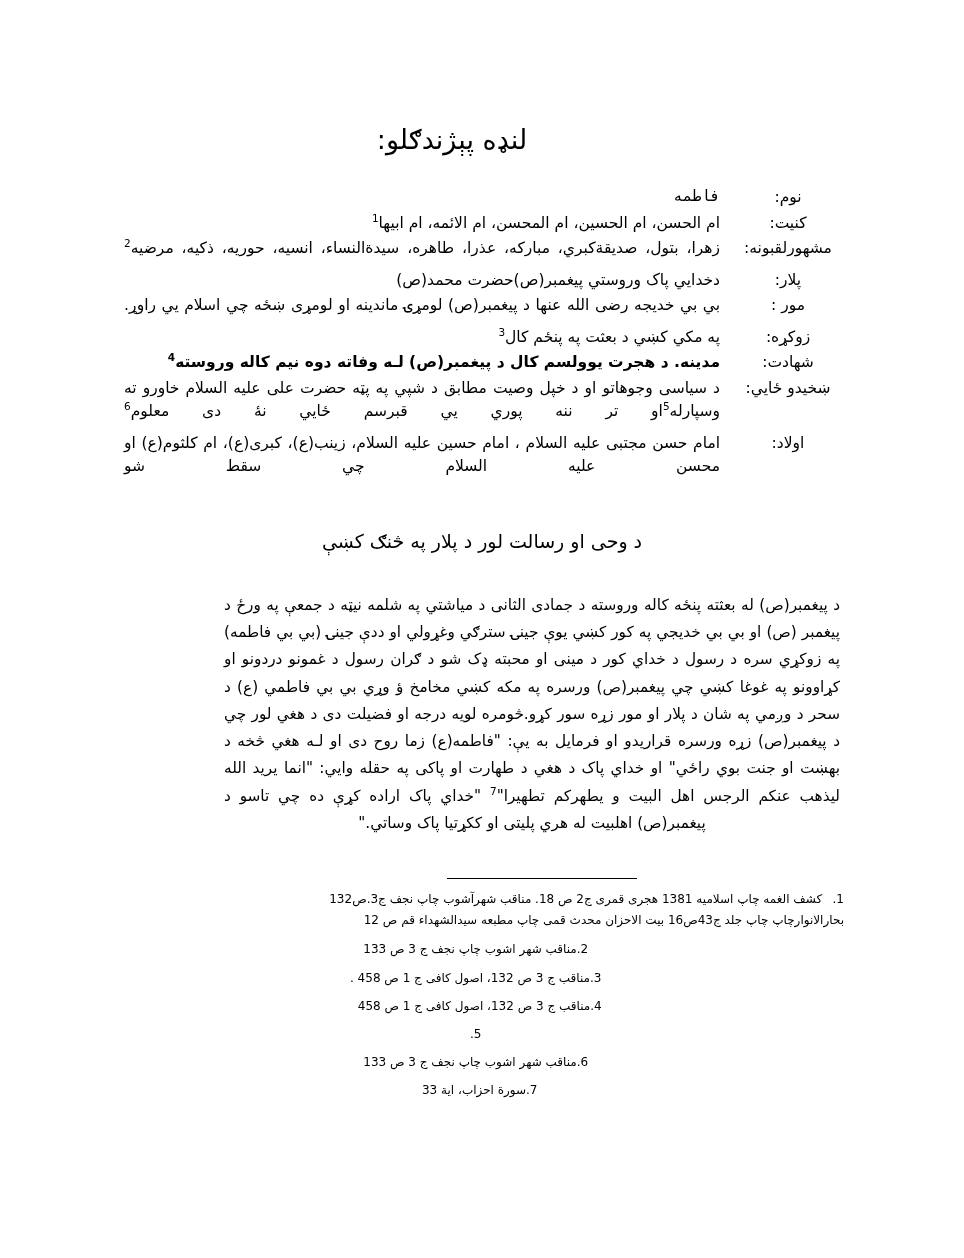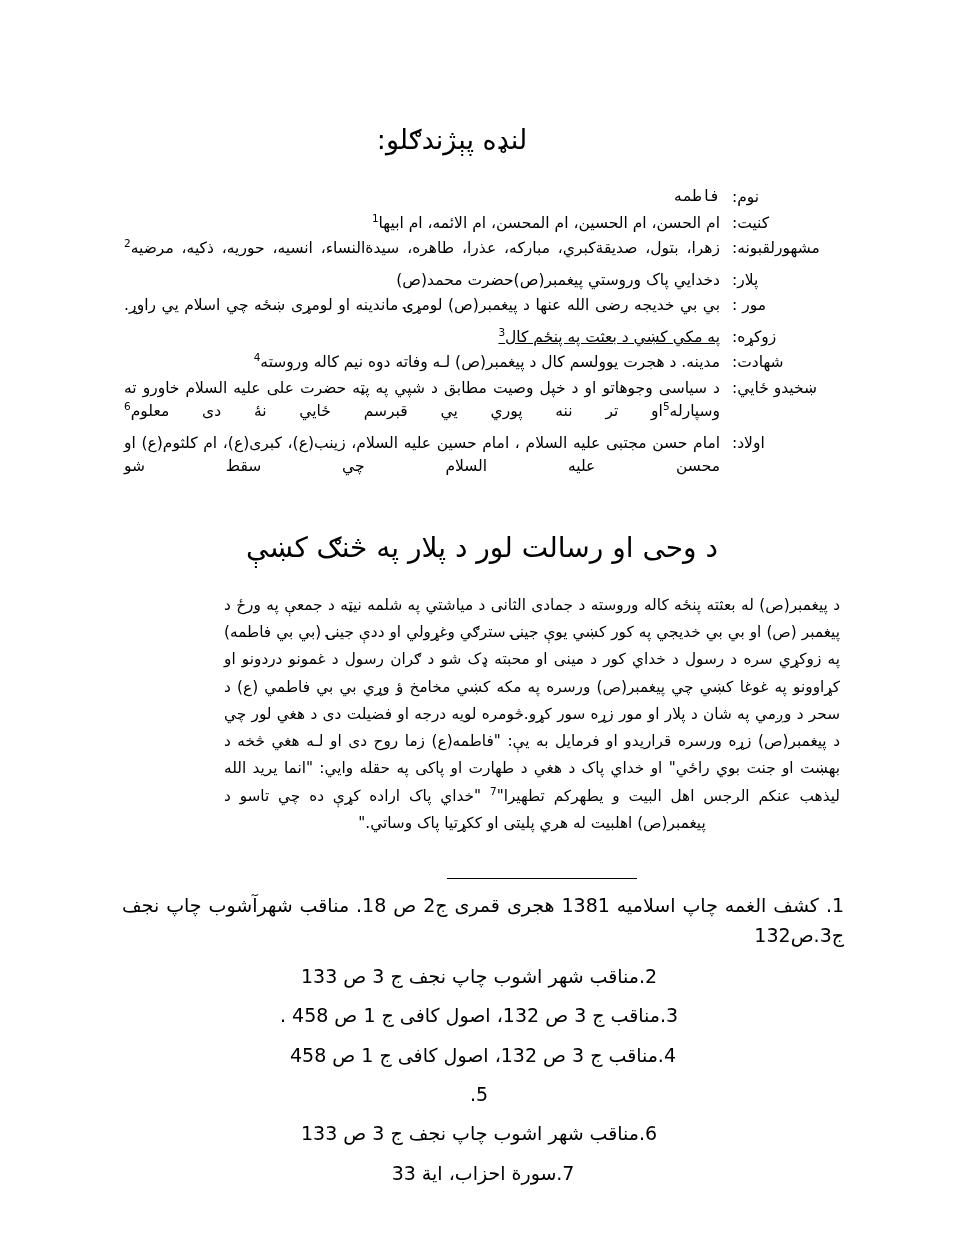--- a/index.html
+++ b/index.html
@@ -53,21 +53,21 @@
     direction: rtl;
   }
   .info-table td {
     vertical-align: top;
     padding: 0 0 2px 0;
     font-size: 15.5px;
     line-height: 1.52;
   }
   .info-table td.label {
     width: 112px;
-    text-align: left;
+    text-align: center;
     padding-left: 12px;
     white-space: nowrap;
   }
   .info-table td.value {
     text-align: justify;
     text-align-last: right;
     direction: rtl;
   }
   .info-table tr.tall td { padding-bottom: 8px; }
   .info-table td.value.justify-both {
@@ -81,21 +81,21 @@
     line-height: 0;
   }
 
   
   .section-heading {
     position: absolute;
     top: 528px;
     right: 0;
     left: 0;
     text-align: center;
-    font-size: 28px;
+    font-size: 19px;
     line-height: 1.4;
     direction: rtl;
   }
 
   
   .body-par {
     position: absolute;
     top: 592px;
     right: 124px;
     width: 616px;
@@ -114,21 +114,21 @@
     width: 190px;
     height: 0;
     border-top: 1px solid #000;
   }
   .fn-list {
     position: absolute;
     top: 890px;
     right: 120px;
     width: 722px;
     direction: rtl;
-    font-size: 19px;
+    font-size: 12px;
     line-height: 1.6;
   }
   .fn-item {
     display: block;
     margin-bottom: 10px;
     direction: rtl;
   }
   .fn-item .fn-num {
     display: inline-block;
     min-width: 18px;
@@ -191,25 +191,25 @@
       <tr>
         <td class="label">پلار:</td>
         <td class="value" style="text-align:right;"><span>دخدایي پاک وروستي پیغمبر(ص)حضرت محمد(ص)</span></td>
       </tr>
       <tr class="tall">
         <td class="label">مور :</td>
         <td class="value justify-both"><span>بي بي خدیجه رضی الله عنها د پیغمبر(ص) لومړۍ ماندینه او   لومړی ښځه چي اسلام یي راوړ.</span></td>
       </tr>
       <tr>
         <td class="label">زوکړه:</td>
-        <td class="value" style="text-align:center;text-decoration:underline;"><span>په مکي کښي د بعثت په پنځم کال</span><sup class="fn">3</sup></td>
+        <td class="value" style="text-align:center;"><span>په مکي کښي د بعثت په پنځم کال</span><sup class="fn">3</sup></td>
       </tr>
       <tr>
         <td class="label">شهادت:</td>
-        <td class="value" style="text-align:right;"><span>مدینه. د هجرت یوولسم کال د پیغمبر(ص) لـه وفاته دوه نیم کاله وروسته</span><sup class="fn">4</sup></td>
+        <td class="value" style="text-align:right;font-weight:bold;"><span>مدینه. د هجرت یوولسم کال د پیغمبر(ص) لـه وفاته دوه نیم کاله وروسته</span><sup class="fn">4</sup></td>
       </tr>
       <tr class="tall">
         <td class="label">ښخیدو ځایي:</td>
         <td class="value justify-both"><span>د سیاسی وجوهاتو او د خپل وصیت مطابق د شپي په پټه حضرت علی علیه السلام خاورو ته وسپارله</span><sup class="fn">5</sup><span>او تر ننه پوري یي قبرسم ځایي نۀ دی معلوم</span><sup class="fn">6</sup></td>
       </tr>
       <tr>
         <td class="label">اولاد:</td>
         <td class="value justify-both"><span>امام حسن مجتبی علیه السلام ، امام حسین علیه السلام، زینب(ع)، کبری(ع)، ام کلثوم(ع) او محسن علیه السلام چي سقط شو</span></td>
       </tr>
     </tbody>
@@ -221,20 +221,21 @@
 
   <div class="body-par"><span>د پیغمبر(ص) له بعثته پنځه کاله وروسته د جمادی الثانی د میاشتي په شلمه نیټه د جمعې په ورځ د پیغمبر (ص) او بي بي خدیجي په کور کښي یوې جینۍ سترګي وغړولي او ددې جینۍ (بي بي فاطمه) په زوکړي سره د رسول د خداي کور د مینی او محبته ډک شو د ګران رسول د غمونو دردونو او کړاوونو په غوغا کښي چي پیغمبر(ص) ورسره په مکه کښي مخامخ ؤ وړي بي بي فاطمي (ع) د سحر د وږمي په شان د پلار او مور زړه سور کړو.څومره لویه درجه او فضیلت دی د هغي لور چي د پیغمبر(ص) زړه ورسره قراریدو او فرمایل به یې: "فاطمه(ع) زما روح دی او لـه هغي څخه د بهښت او جنت بوي راځي" او خداي پاک د هغي د طهارت او پاکی په حقله وایي: "انما یرید الله لیذهب عنکم الرجس اهل البیت و یطهرکم تطهیرا"</span><sup class="fn">7</sup> <span>"خداي پاک اراده کړې ده چي تاسو د پیغمبر(ص) اهلبیت له هري پلیتی او ککړتیا پاک وساتي."</span></div>
 
   <div class="fn-rule"></div>
 
   <div class="fn-list">
 
     <div class="fn-item fn-1">
       <span class="fn-num">1.</span>
       <span class="fn-body">کشف الغمه چاپ اسلامیه 1381 هجری قمری ج2 ص 18. مناقب شهرآشوب چاپ نجف ج3.ص132</span>
+      <span class="fn-line2">بحارالانوارچاپ چاپ جلد ج43ص16 بیت الاحزان محدث قمی چاپ مطبعه سیدالشهداء قم ص 12</span>
     </div>
 
     <div class="fn-row">
       <span class="num-cell">2.</span>
       <span class="txt-cell">مناقب شهر اشوب چاپ نجف ج 3 ص 133</span>
     </div>
 
     <div class="fn-row">
       <span class="num-cell">3.</span>
       <span class="txt-cell">مناقب ج 3 ص 132، اصول کافی ج 1 ص 458 .</span>

